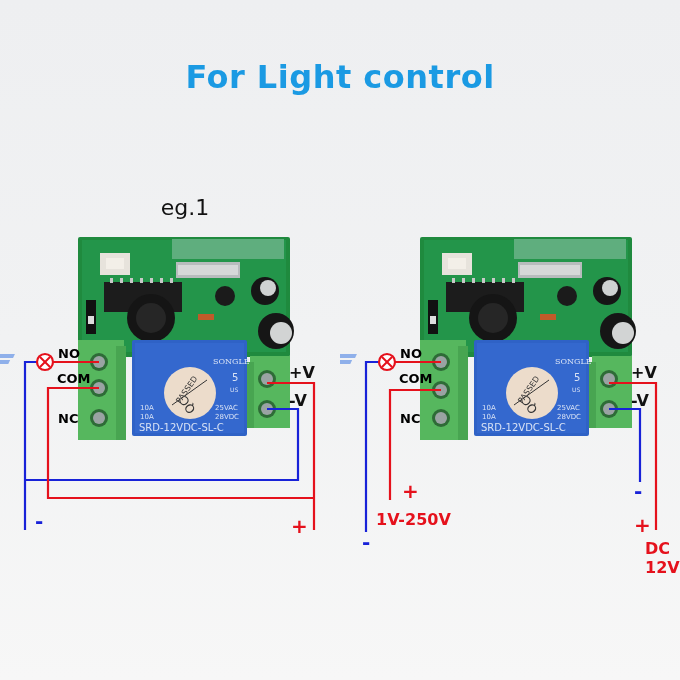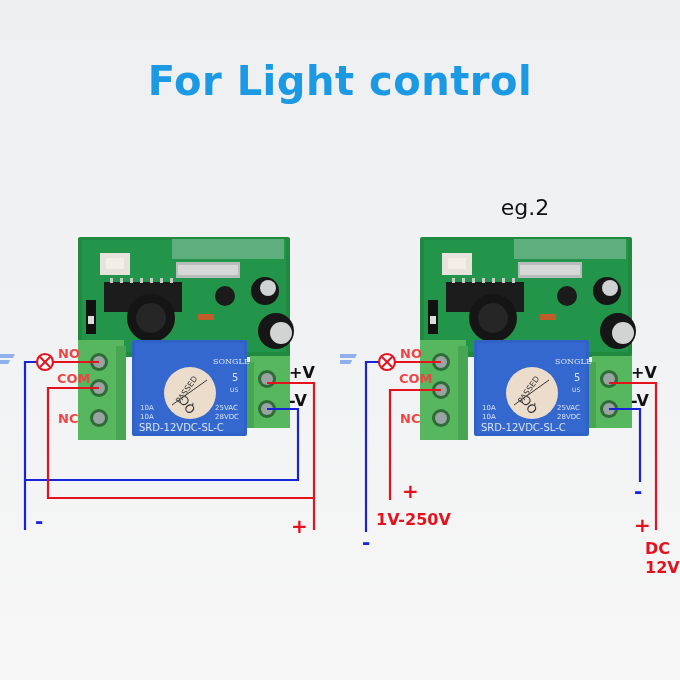--- a/index.html
+++ b/index.html
@@ -3,44 +3,45 @@
 <meta charset="utf-8">
 <style>
   html, body { margin:0; padding:0; }
   body {
     width:680px; height:680px; position:relative; overflow:hidden;
     background: linear-gradient(180deg, #eeeff1 0%, #f1f2f3 50%, #f7f7f7 100%);
     font-family: "DejaVu Sans", "Liberation Sans", sans-serif;
   }
   .title {
     position:absolute; left:0; top:58px; width:680px; text-align:center;
-    font-size:40px; font-weight:bold; letter-spacing:0.5px;
+    font-size:32px; font-weight:bold; letter-spacing:0.5px;
   }
   .eg-label {
     position:absolute; top:195px; font-size:22px; color:#111;
     width:100px; text-align:center;
   }
   .diagram { position:absolute; top:0; width:340px; height:680px; }
   svg.wires { position:absolute; left:0; top:0; }
   .pin-label {
-    position:absolute; font-size:13px; font-weight:bold; color:#ef4444;
+    position:absolute; font-size:13px; font-weight:bold; color:#000000;
     font-family: "DejaVu Sans", sans-serif;
   }
   .pwr-label {
     position:absolute; font-size:16px; font-weight:bold; color:#111;
   }
   .sign { position:absolute; font-weight:bold; font-size:20px; line-height:1; }
   .volt { position:absolute; font-weight:bold; font-size:16px; }
 </style>
 </head>
 <body>
 
 <div class="title" style="color:#1b9ae3">For Light control</div>
 
 <div class="diagram" style="left:0;">
+  <div class="eg-label" style="left:135px;">eg.1</div>
 
   <svg class="wires" width="340" height="680">
 
     <g>
       <rect x="78" y="237" width="212" height="120" fill="#1f8a3e" rx="2"></rect>
       <rect x="82" y="240" width="204" height="112" fill="#23954a"></rect>
 
       <rect x="172" y="239" width="112" height="20" fill="#5fae7e"></rect>
       <rect x="176" y="262" width="64" height="16" fill="#b8bcbd"></rect>
       <rect x="178" y="265" width="60" height="10" fill="#d6d8d8"></rect>
@@ -138,21 +139,20 @@
   <div class="pin-label" style="left:57px;top:371px;">COM</div>
   <div class="pin-label" style="left:58px;top:411px;">NC</div>
   <div class="pwr-label" style="left:289px;top:363px;">+V</div>
   <div class="pwr-label" style="left:289px;top:391px;">-V</div>
 
   <div class="sign" style="left:35px;top:511px;color:#1822d8;">-</div>
   <div class="sign" style="left:291px;top:516px;color:#e5111c;">+</div>
 </div>
 
 <div class="diagram" style="left:340px;">
-  <div class="eg-label" style="left:135px;">eg.2</div>
 
   <svg class="wires" width="340" height="680">
     <g>
       <rect x="80" y="237" width="212" height="120" fill="#1f8a3e" rx="2"></rect>
       <rect x="84" y="240" width="204" height="112" fill="#23954a"></rect>
       <rect x="174" y="239" width="112" height="20" fill="#5fae7e"></rect>
       <rect x="178" y="262" width="64" height="16" fill="#b8bcbd"></rect>
       <rect x="180" y="265" width="60" height="10" fill="#d6d8d8"></rect>
       <rect x="102" y="253" width="30" height="22" fill="#e7e3dc"></rect>
       <rect x="108" y="258" width="18" height="11" fill="#f3efe8"></rect>

